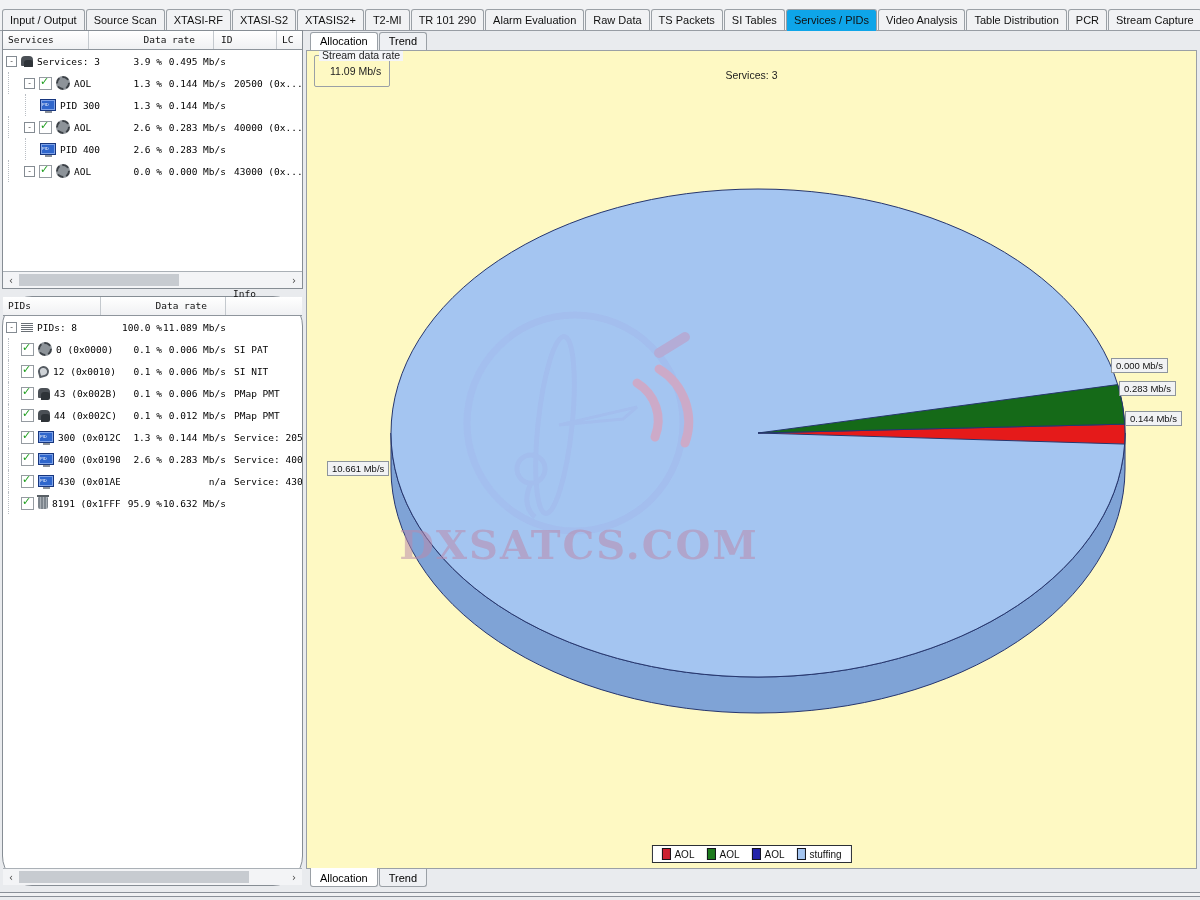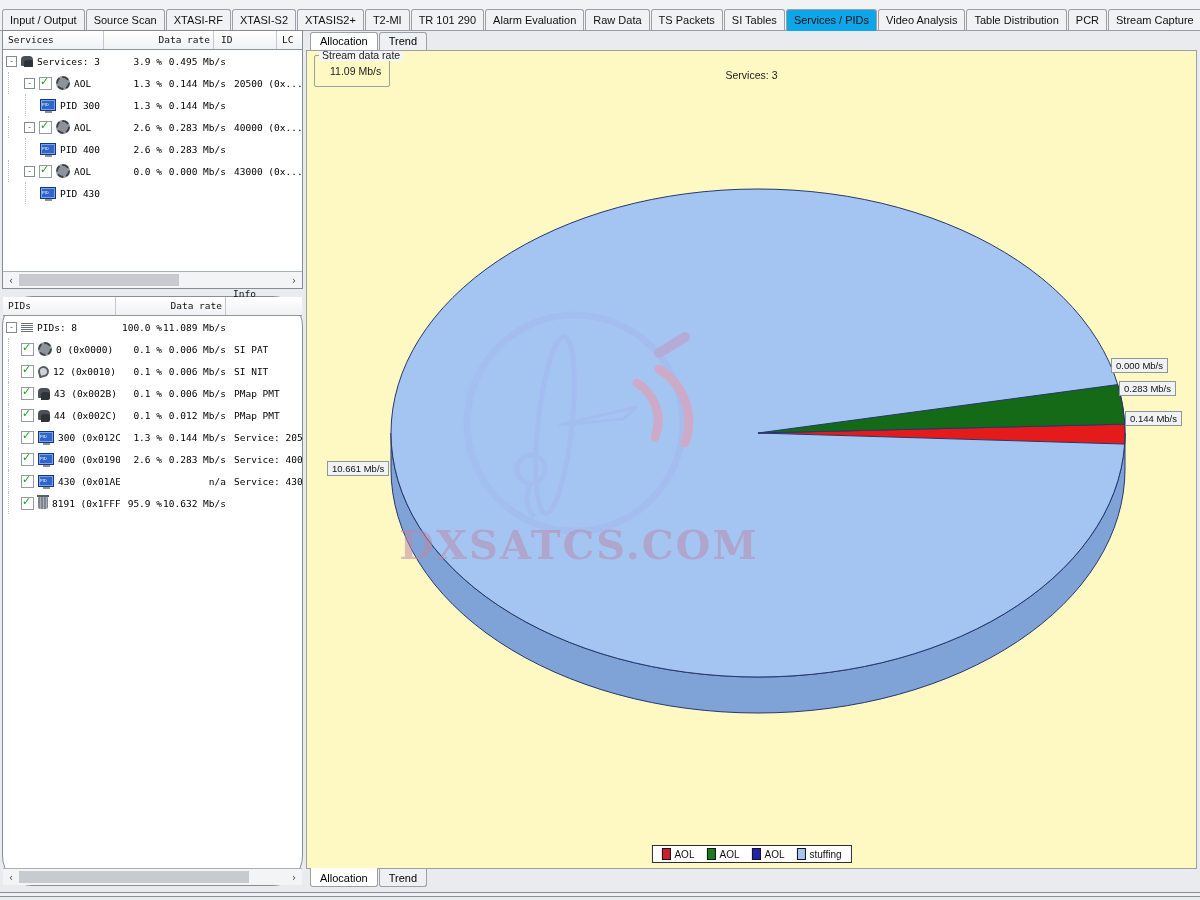--- a/index.html
+++ b/index.html
@@ -16,21 +16,21 @@
 
   
   .leftcol{position:absolute;left:2px;top:30px;width:301px;bottom:14px;}
   .panel{background:#fff;border:1px solid #868d94;box-sizing:border-box;}
   .svc-panel{position:absolute;left:0;top:0;right:0;height:259px;}
   .pid-panel{position:absolute;left:0;top:266px;right:0;bottom:0;border-radius:30px;}
 
   .thead{display:flex;height:18px;align-items:flex-end;background:linear-gradient(#ffffff,#f0f1f3);
     border-bottom:1px solid #8e959c;font:9.5px "DejaVu Sans Mono",monospace;color:#111;}
   .h-name{flex:1;padding-left:5px;border-right:1px solid #c4c9ce;height:18px;line-height:18px;overflow:hidden;}
-  .h-rate{width:106px;text-align:right;padding-right:3px;border-right:1px solid #c4c9ce;height:18px;line-height:18px;margin-top:12px;}
+  .h-rate{width:106px;text-align:right;padding-right:18px;border-right:1px solid #c4c9ce;height:18px;line-height:18px;margin-top:12px;}
   .h-id{width:55px;padding-left:7px;border-right:1px solid #c4c9ce;height:18px;line-height:18px;}
   .h-lc{width:20px;padding-left:5px;height:18px;line-height:18px;}
   .h-info{width:69px;padding-left:7px;height:30px;line-height:18px;}
 
   .tbody{position:relative;overflow:hidden;}
   .trow{display:flex;align-items:center;height:22px;font:9.5px "DejaVu Sans Mono",monospace;
     color:#000;white-space:pre;cursor:default;}
   .c-name{flex:1;display:flex;align-items:center;overflow:hidden;min-width:0;}
   .c-pct{width:42px;text-align:right;flex:none;}
   .c-rate{width:64px;text-align:right;flex:none;}
@@ -203,30 +203,20 @@
             <span class="xbox">-</span>
             <span class="cb"></span>
             <span class="ticon ic-gear"></span>
             <span>AOL</span>
           </span>
           <span class="c-pct">0.0 %</span>
           <span class="c-rate">0.000 Mb/s</span>
           <span class="c-3">43000 (0x...</span>
         </div>
 
-        <div class="trow">
-          <span class="c-name">
-            <span class="ind2"></span>
-            <span class="ticon ic-monitor"></span>
-            <span>PID 430</span>
-          </span>
-          <span class="c-pct"></span>
-          <span class="c-rate"></span>
-          <span class="c-3"></span>
-        </div>
       </div>
 
       <div class="hscroll svc-hscroll" style="position:absolute;left:0;right:0;bottom:0;">
         <div class="hs-arrow">‹</div>
         <div class="hs-track">
             <div class="hs-thumb"></div>
           </div>
         <div class="hs-arrow">›</div>
       </div>
     </div>

